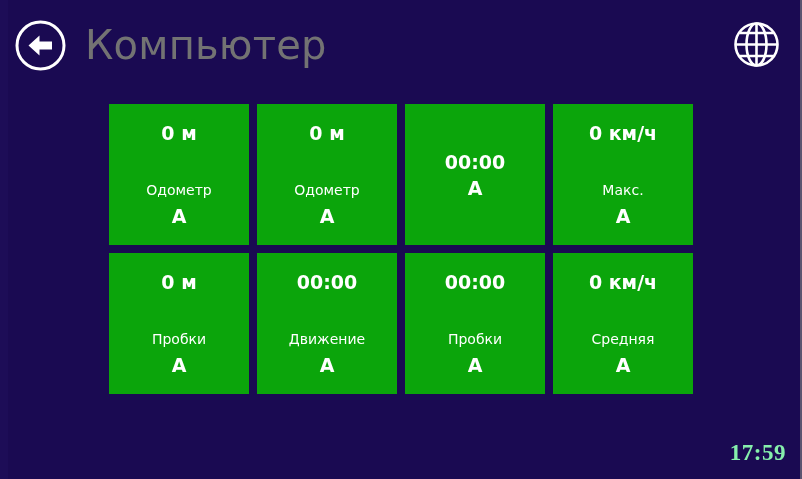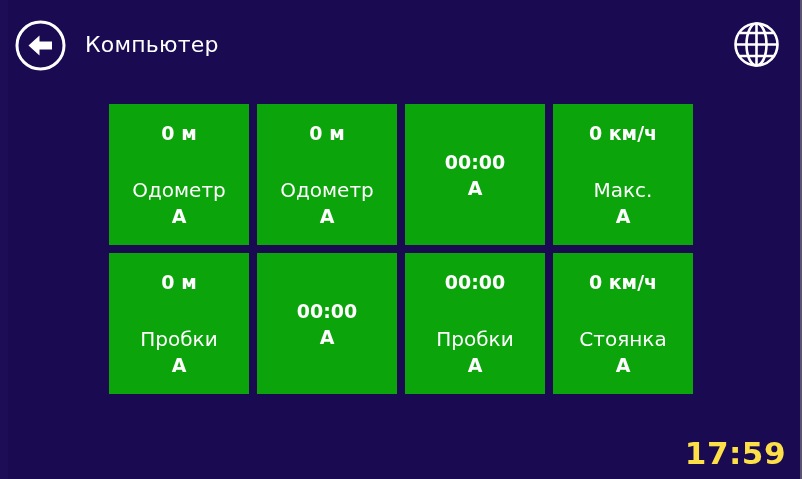--- a/index.html
+++ b/index.html
@@ -54,22 +54,22 @@
     width: 53px;
     height: 53px;
     cursor: pointer;
   }
   #back-button svg { display: block; }
 
   #page-title {
     position: absolute;
     left: 85px;
     top: 21px;
-    color: #ffffff;
-    font-size: 22px;
+    color: #737373;
+    font-size: 40px;
     font-weight: 400;
     letter-spacing: 0.2px;
     white-space: nowrap;
     line-height: 48px;
   }
 
   #globe-button {
     position: absolute;
     left: 729px;
     top: 17px;
@@ -106,44 +106,45 @@
     font-size: 19px;
     font-weight: bold;
     line-height: 26px;
     white-space: nowrap;
   }
   .tile-value.thin {
     font-weight: 700;
   }
   .tile-label {
     color: #ffffff;
-    font-size: 20px;
+    font-size: 14px;
     font-weight: 400;
     line-height: 25px;
     white-space: nowrap;
     margin-top: 32px;
   }
   .tile-profile {
     color: #ffffff;
     font-size: 19px;
     font-weight: bold;
     line-height: 26px;
     white-space: nowrap;
   }
 
   
   #status-clock {
     position: absolute;
     right: 16px;
     bottom: 8px;
-    color: #fde047;
-    font-size: 31px;
+    color: #86efac;
+    font-size: 23px;
     font-weight: bold;
     letter-spacing: 0.5px;
     line-height: 36px;
+    font-family: Liberation Serif, serif;
   }
 </style>
 </head>
 <body>
 
 <div id="screen">
 
   <div id="left-edge-strip"></div>
   <div id="right-edge-strip"></div>
 
@@ -203,32 +204,33 @@
     </div>
 
     <div class="tile">
       <div class="tile-value">0 м</div>
       <div class="tile-label">Пробки</div>
       <div class="tile-profile">A</div>
     </div>
 
     <div class="tile">
       <div class="tile-value thin">00:00</div>
+      <div class="tile-label">Движение</div>
       <div class="tile-profile">A</div>
     </div>
 
     <div class="tile">
       <div class="tile-value thin">00:00</div>
       <div class="tile-label">Пробки</div>
       <div class="tile-profile">A</div>
     </div>
 
     <div class="tile">
       <div class="tile-value">0 км/ч</div>
-      <div class="tile-label">Стоянка</div>
+      <div class="tile-label">Средняя</div>
       <div class="tile-profile">A</div>
     </div>
 
   </div>
 
   <div id="status-clock">17:59</div>
 
 </div>
 
 </body></html>

